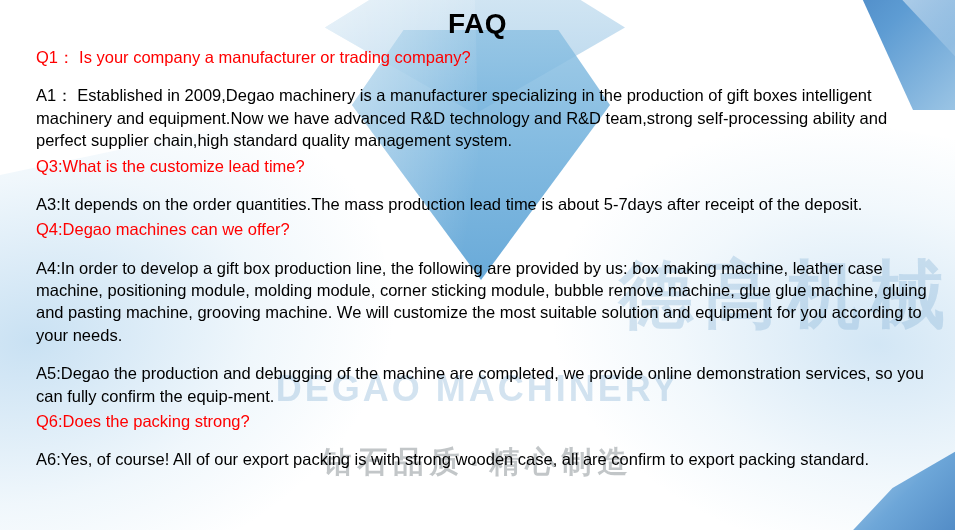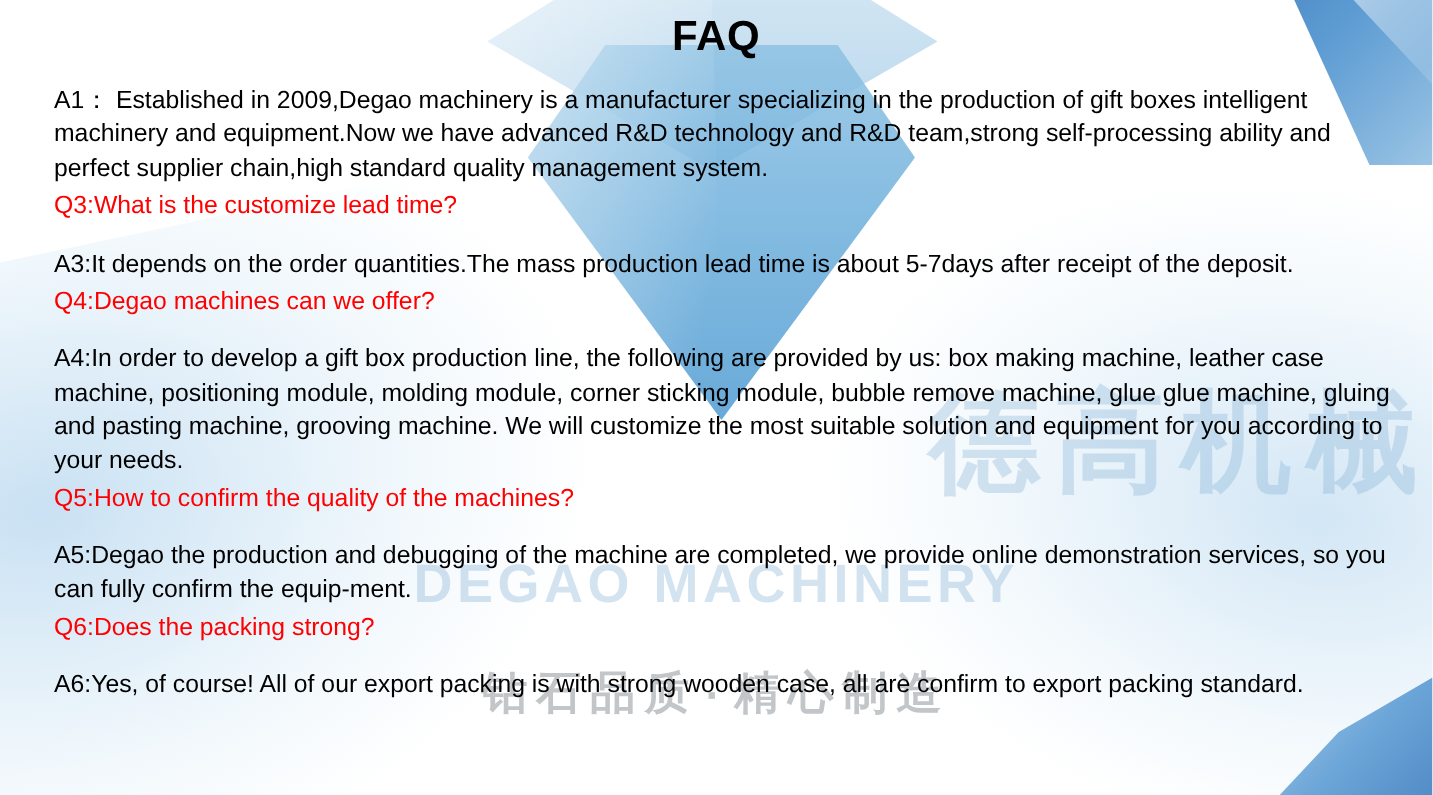--- a/index.html
+++ b/index.html
@@ -204,36 +204,36 @@
     <div class="wm-en">DEGAO MACHINERY</div>
     <div class="wm-slogan">钻石品质·精心制造</div>
   </div>
 
   <div class="content">
     <div class="title">FAQ</div>
 
     <div class="faq-body">
 
       <div class="faq-item">
+        <p class="q">Q1： Is your company a manufacturer or trading company?</p>
         <p class="a">A1： Established in 2009,Degao machinery is a manufacturer specializing in the production of gift boxes intelligent machinery and equipment.Now we have advanced R&amp;D technology and R&amp;D team,strong self-processing ability and perfect supplier chain,high standard quality management system.</p>
       </div>
 
 
       <div class="faq-item">
         <p class="q">Q3:What is the customize lead time?</p>
         <p class="a">A3:It depends on the order quantities.The mass production lead time is about 5-7days after receipt of the deposit.</p>
       </div>
 
       <div class="faq-item">
         <p class="q">Q4:Degao machines can we offer?</p>
         <p class="a">A4:In order to develop a gift box production line, the following are provided by us: box making machine, leather case machine, positioning module, molding module, corner sticking module, bubble remove machine, glue glue machine, gluing and pasting machine, grooving machine. We will customize the most suitable solution and equipment for you according to your needs.</p>
       </div>
 
       <div class="faq-item">
-        <p class="q">Q5:How to confirm the quality of the machines?</p>
         <p class="a">A5:Degao the production and debugging of the machine are completed, we provide online demonstration services, so you can fully confirm the equip-ment.</p>
       </div>
 
       <div class="faq-item">
         <p class="q">Q6:Does the packing strong?</p>
         <p class="a">A6:Yes, of course! All of our export packing is with strong wooden case, all are confirm to export packing standard.</p>
       </div>
 
     </div>
   </div>

